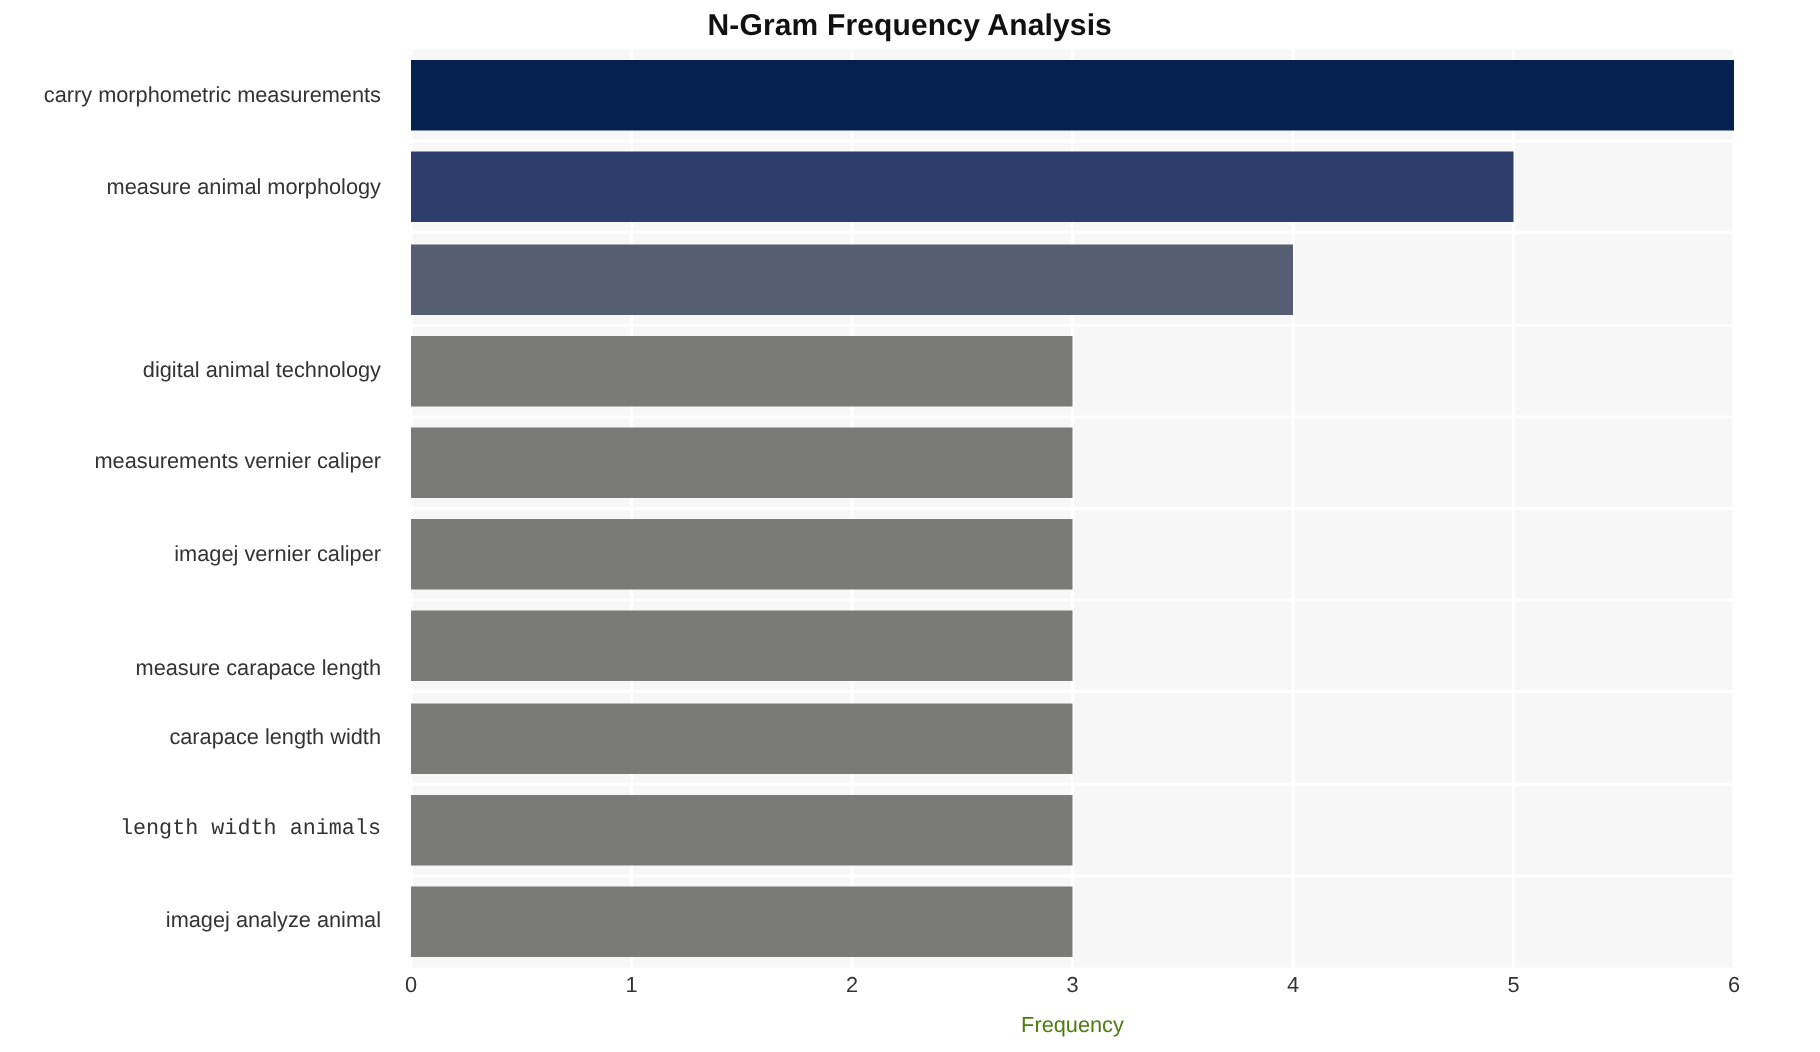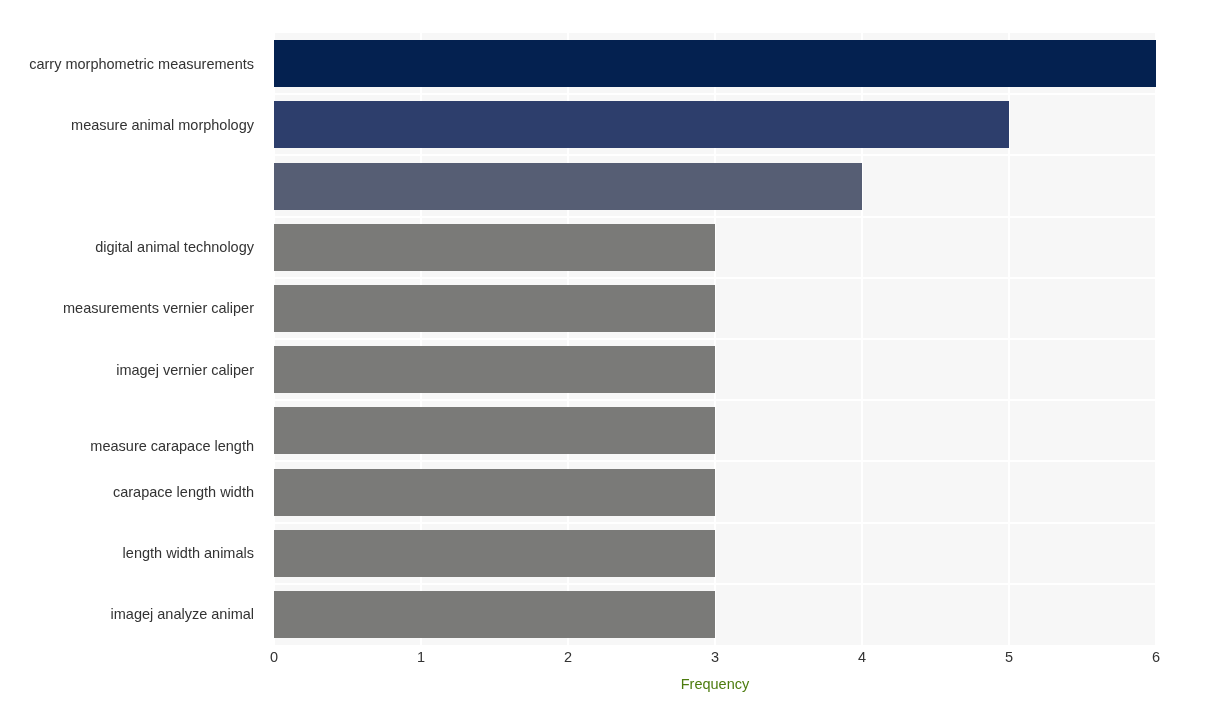--- a/index.html
+++ b/index.html
@@ -119,30 +119,31 @@
     text-align: center;
     font-size: 14.5px;
     color: #4d7c0f;
   }
 </style>
 </head>
 <body>
 
 <div id="figure">
 
+  <div id="chart-title">N-Gram Frequency Analysis</div>
 
   <div id="y-labels">
       <div class="ytick" style="top: 84.8px;">measure animal morphology</div>
       <div class="ytick" style="top: 23.6px;">carry morphometric measurements</div>
       <div class="ytick" style="top: 207.2px;">digital animal technology</div>
       <div class="ytick" style="top: 268.4px;">measurements vernier caliper</div>
       <div class="ytick" style="top: 329.6px; margin-left: 16px;">imagej vernier caliper</div>
       <div class="ytick" style="top: 406px;">measure carapace length</div>
       <div class="ytick" style="top: 452px;">carapace length width</div>
-      <div class="ytick" style="top: 513.2px;">length width animals</div>
+      <div class="ytick" style="top: 513.2px; font-family: Liberation Mono, monospace;">length width animals</div>
       <div class="ytick" style="top: 574.4px;">imagej analyze animal</div>
     </div>
 
   <div id="plot-area">
     <div id="gridlines-h">
         <div class="gridline-h" style="top: 60.2px;"></div>
         <div class="gridline-h" style="top: 121.4px;"></div>
         <div class="gridline-h" style="top: 182.6px;"></div>
         <div class="gridline-h" style="top: 243.8px;"></div>
         <div class="gridline-h" style="top: 305px;"></div>

